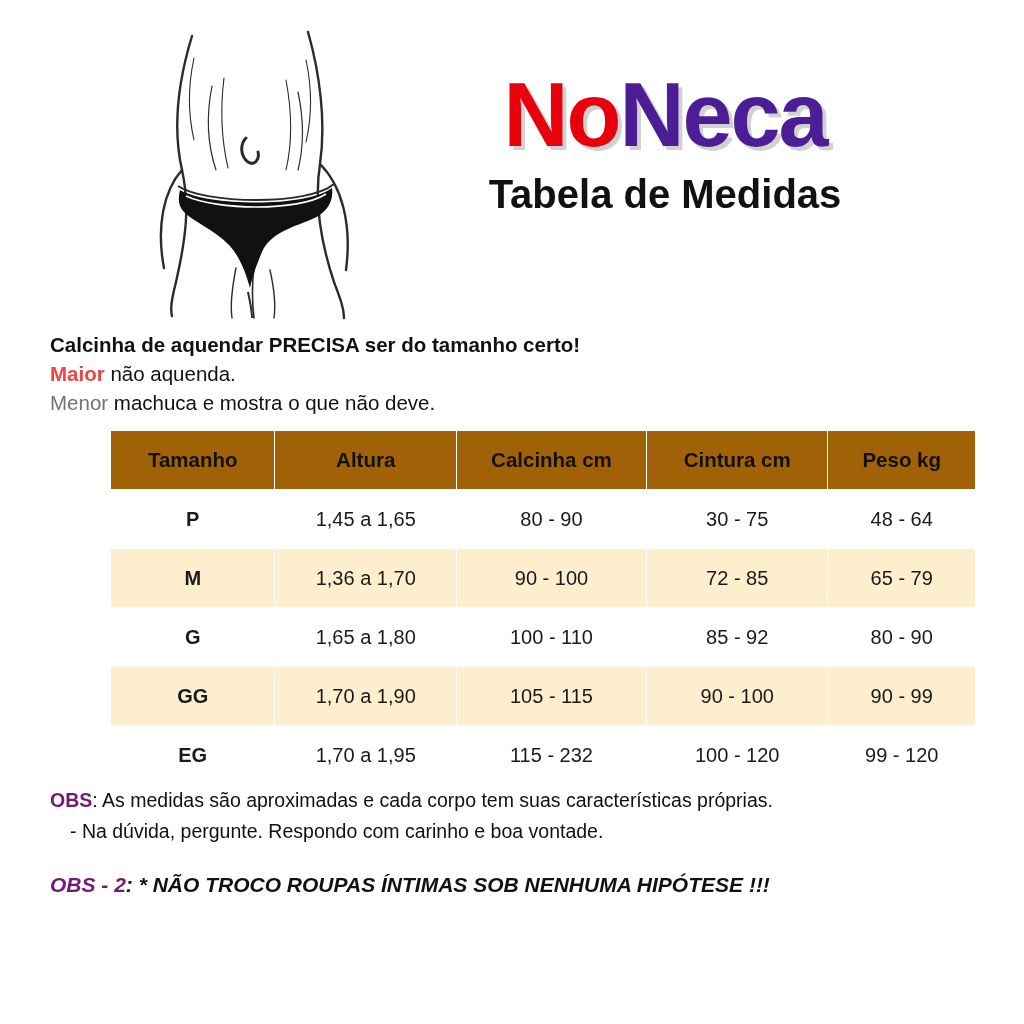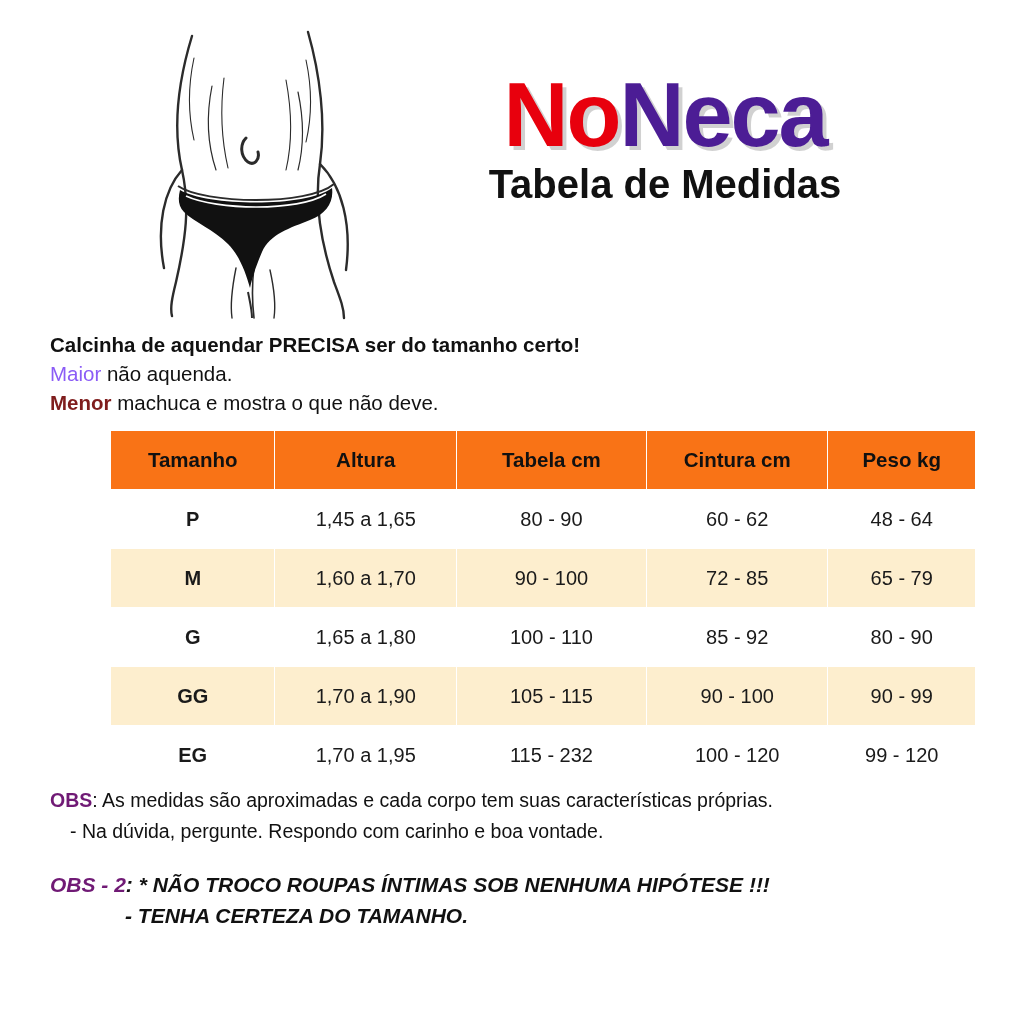--- a/index.html
+++ b/index.html
@@ -52,38 +52,39 @@
     line-height: 1.02;
     white-space: nowrap;
     text-shadow: 4px 4px 0 rgba(0,0,0,0.18);
   }
   .brand-no { color: #e8000d; margin-top: 26px; }
   .brand-neca { color: #4c1d95; }
   .brand-sub {
     font-size: 40px;
     font-weight: bold;
     color: #111111;
+    margin-top: 10px;
     letter-spacing: 0px;
   }
 
   
   .intro {
     position: absolute;
     left: 50px;
     top: 330px;
     width: 930px;
   }
   .intro-line {
     font-size: 20.5px;
     line-height: 29px;
     color: #111;
   }
   .intro-line.bold { font-weight: bold; }
-  .kw-blue { color: #8b5cf6; font-weight: normal; }
-  .kw-red  { color: #7f1d1d; font-weight: bold; }
+  .kw-blue { color: #ef4444; font-weight: bold; }
+  .kw-red  { color: #737373; font-weight: normal; }
 
   
   .table-wrap {
     position: absolute;
     left: 110px;
     top: 430px;
     width: 866px;
   }
   table.sizes {
     width: 100%;
@@ -92,21 +93,21 @@
   }
   table.sizes th,
   table.sizes td {
     text-align: center;
     font-size: 20px;
     height: 56px;
     vertical-align: middle;
     border: 1px solid #ffffff;
   }
   table.sizes th {
-    background: #f97316;
+    background: #a16207;
     font-weight: bold;
     font-size: 20.5px;
     color: #111;
   }
   table.sizes tr.row-odd td { background: #ffffff; }
   table.sizes tr.row-even td { background: #fdeece; }
   table.sizes td.size-cell { font-weight: bold; }
 
   
   .watermark {
@@ -220,36 +221,36 @@
     <div class="wm-text" style="left:20px; top:240px; font-size:56px;">noneca.com</div>
     <div class="wm-text" style="left:430px; top:240px; font-size:56px;">noneca.com</div>
   </div>
 
   <div class="table-wrap">
     <table class="sizes">
       <thead>
         <tr>
           <th style="width:19%">Tamanho</th>
           <th style="width:21%">Altura</th>
-          <th style="width:22%">Tabela cm</th>
+          <th style="width:22%">Calcinha cm</th>
           <th style="width:21%">Cintura cm</th>
           <th style="width:17%">Peso kg</th>
         </tr>
       </thead>
       <tbody>
         <tr class="row-odd">
           <td class="size-cell">P</td>
           <td>1,45 a 1,65</td>
           <td>80 - 90</td>
-          <td>60 - 62</td>
+          <td>30 - 75</td>
           <td>48 - 64</td>
         </tr>
         <tr class="row-even">
           <td class="size-cell">M</td>
-          <td>1,60 a 1,70</td>
+          <td>1,36 a 1,70</td>
           <td>90 - 100</td>
           <td>72 - 85</td>
           <td>65 - 79</td>
         </tr>
         <tr class="row-odd">
           <td class="size-cell">G</td>
           <td>1,65 a 1,80</td>
           <td>100 - 110</td>
           <td>85 - 92</td>
           <td>80 - 90</td>
@@ -270,16 +271,15 @@
         </tr>
       </tbody>
     </table>
   </div>
 
   <div class="notes">
     <div class="note-line"><span class="note-label">OBS</span><span>: As medidas são aproximadas e cada corpo tem suas características próprias.</span></div>
     <div class="note-line note-indent">- Na dúvida, pergunte. Respondo com carinho e boa vontade.</div>
     <div class="note-gap"></div>
     <div class="note-line note-strong"><span class="note-label">OBS - 2</span><span>: * NÃO TROCO ROUPAS ÍNTIMAS SOB NENHUMA HIPÓTESE !!!</span></div>
-    <div class="note-line note-strong note-indent2">- TENHA CERTEZA DO TAMANHO.</div>
   </div>
 
 </div>
 
 </body></html>

